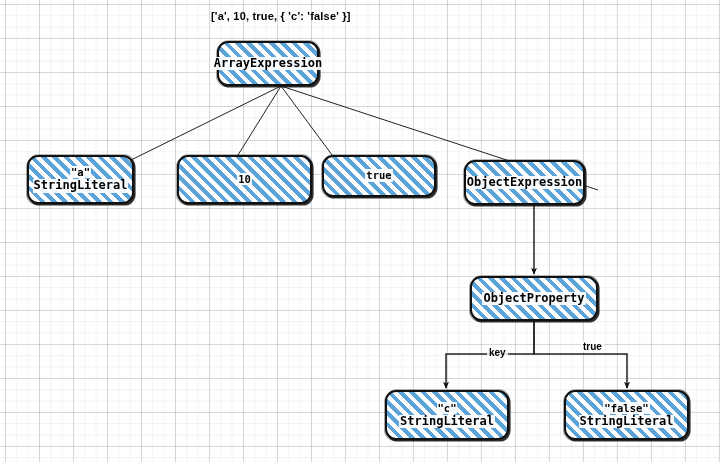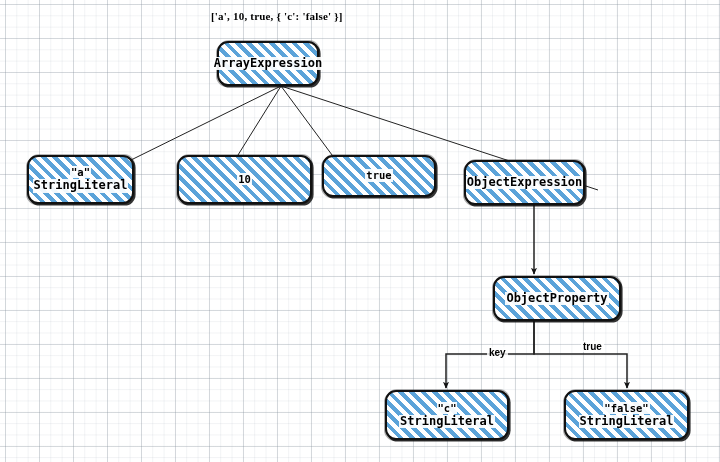--- a/index.html
+++ b/index.html
@@ -24,21 +24,21 @@
   }
   #edge-layer {
     position: absolute;
     left: 0; top: 0;
     width: 720px;
     height: 462px;
   }
   .diagram-title {
     position: absolute;
     white-space: nowrap;
-    font-family: Liberation Serif, serif;
+    font-family: Liberation Sans, sans-serif;
     font-size: 11px;
     font-weight: 700;
     color: #000000;
     letter-spacing: 0.2px;
   }
   .edge-label {
     position: absolute;
     white-space: nowrap;
     font-family: "Liberation Sans", sans-serif;
     font-size: 10px;
@@ -123,21 +123,21 @@
       </div>
       <div class="node" style="left: 177px; top: 155px; width: 135px; height: 49px;">
         <div class="sub">10</div>
       </div>
       <div class="node" style="left: 322px; top: 155px; width: 114px; height: 42px;">
         <div class="sub">true</div>
       </div>
       <div class="node" style="left: 464px; top: 160px; width: 121px; height: 45px;">
         <div class="name">ObjectExpression</div>
       </div>
-      <div class="node" style="left: 493px; top: 276px; width: 128px; height: 45px;">
+      <div class="node" style="left: 470px; top: 276px; width: 128px; height: 45px;">
         <div class="name">ObjectProperty</div>
       </div>
       <div class="node" style="left: 385px; top: 390px; width: 124px; height: 50px;">
         <div class="sub">"c"</div>
         <div class="name">StringLiteral</div>
       </div>
       <div class="node" style="left: 564px; top: 390px; width: 125px; height: 50px;">
         <div class="sub">"false"</div>
         <div class="name">StringLiteral</div>
       </div>

